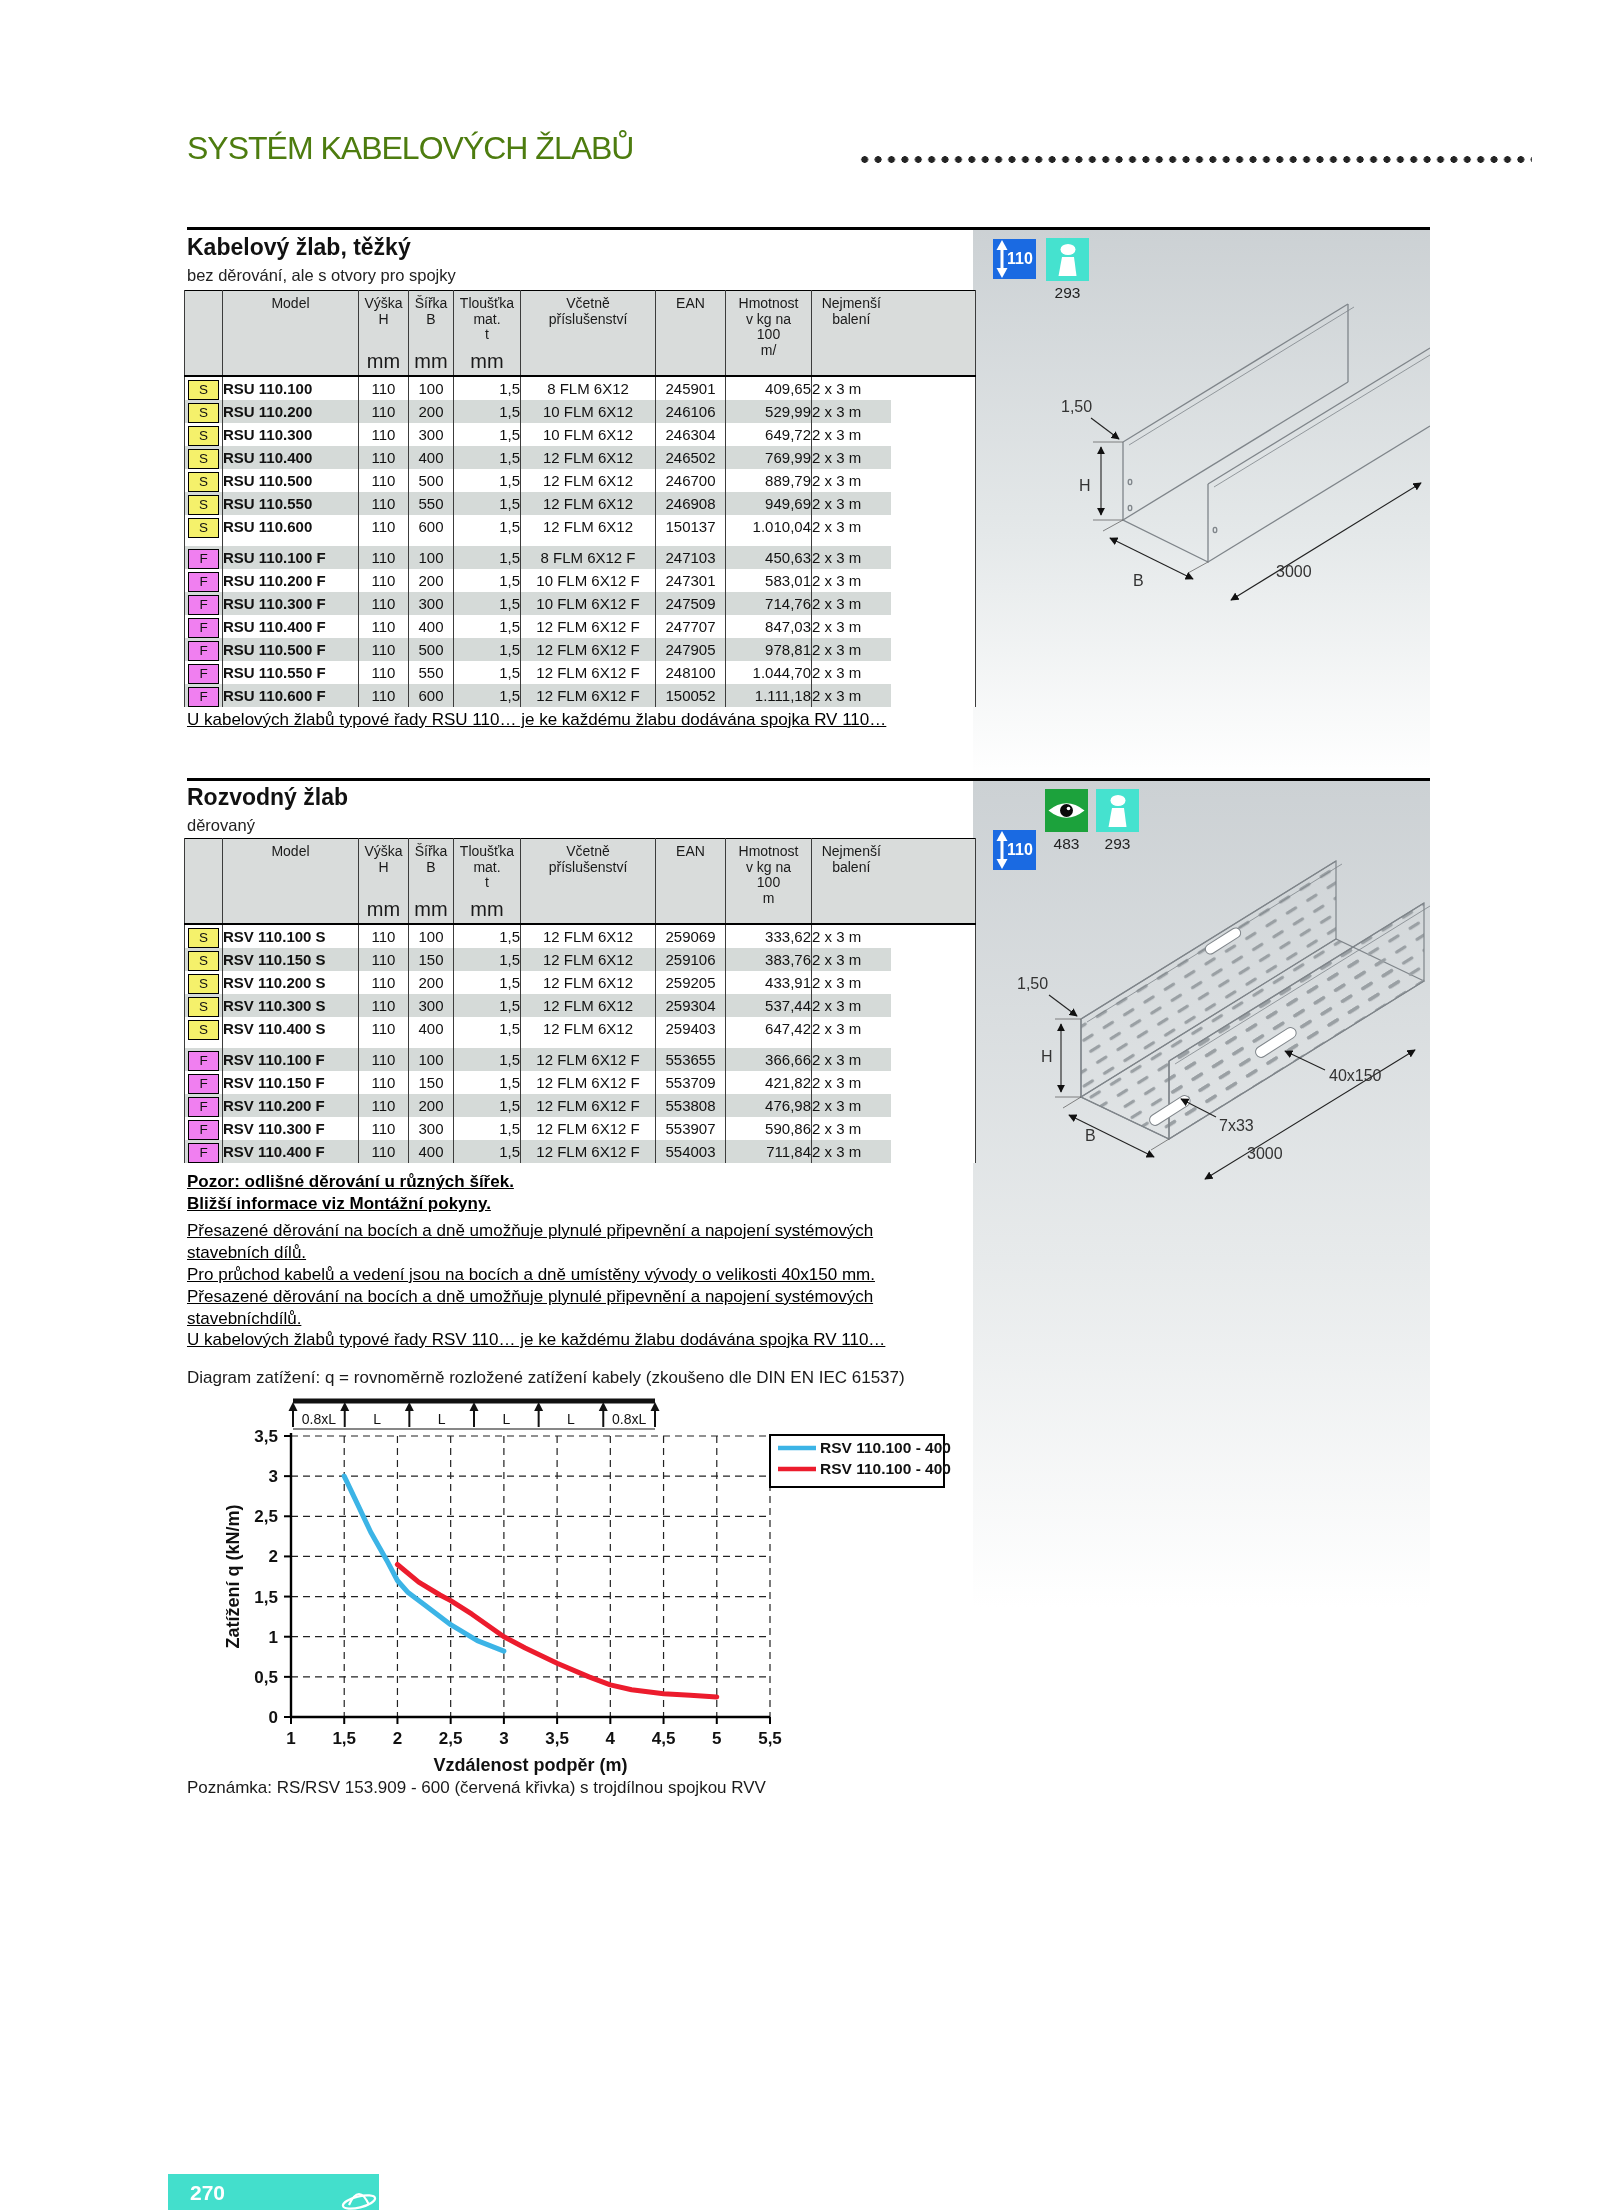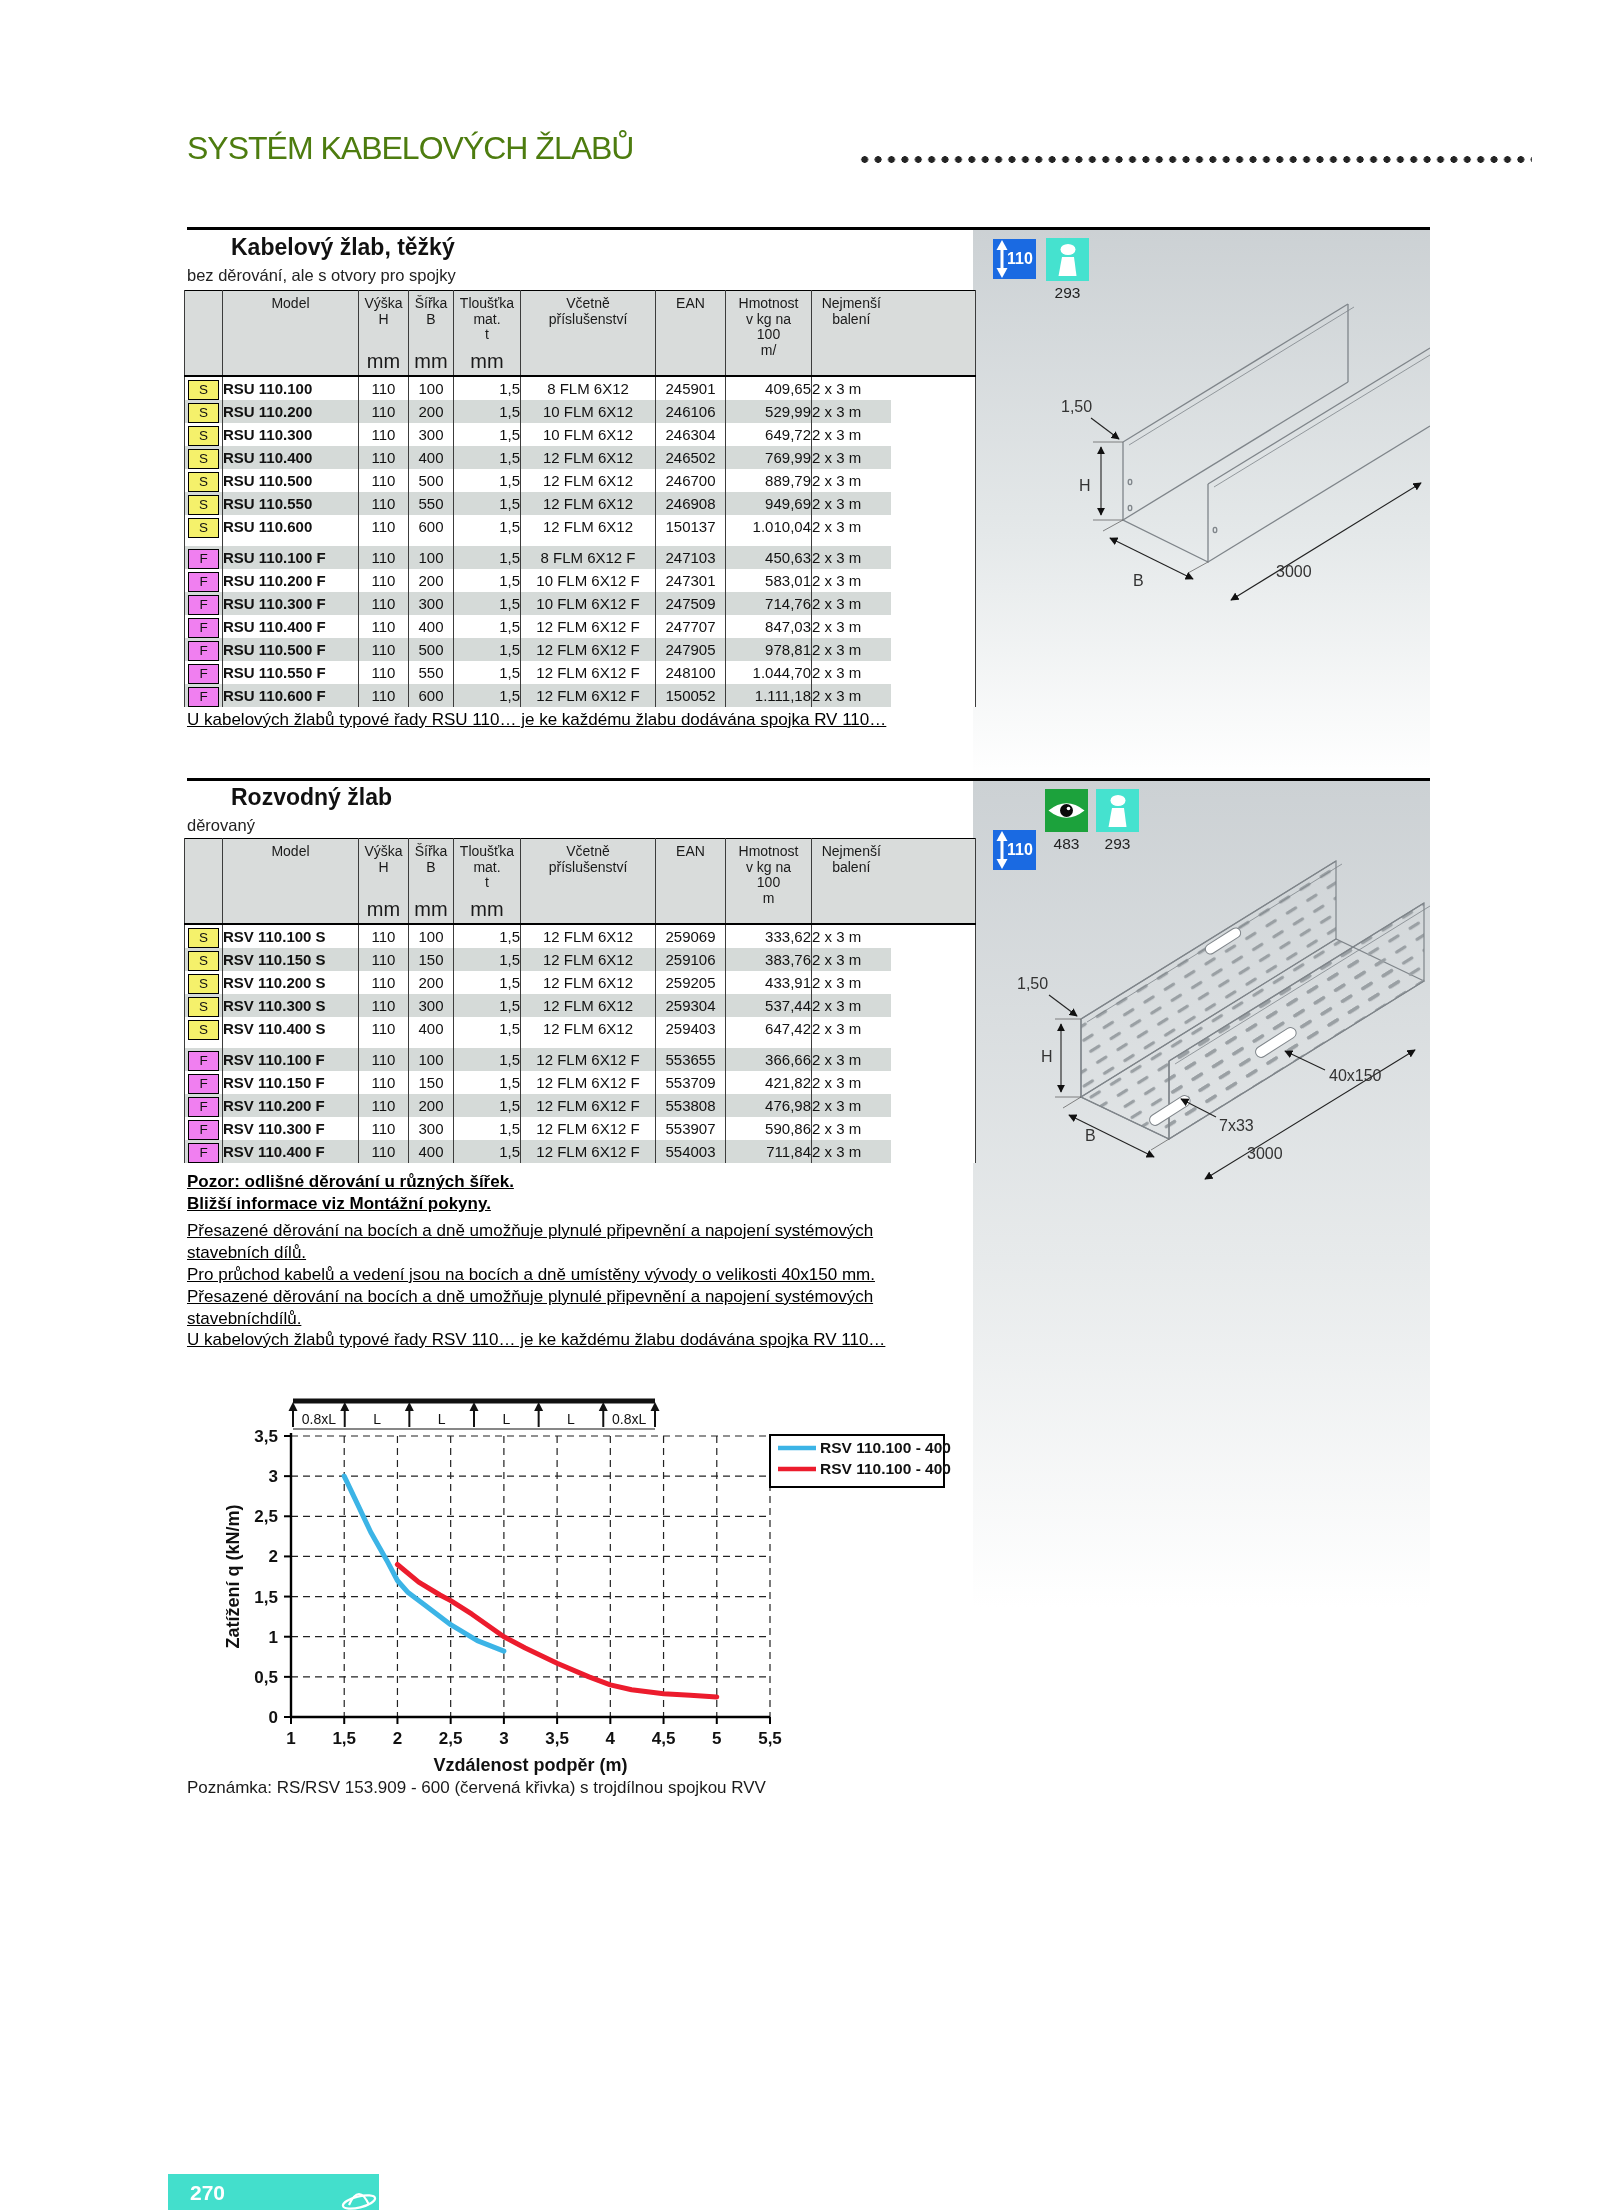--- a/index.html
+++ b/index.html
@@ -7,21 +7,21 @@
         font-family:"Liberation Sans",sans-serif;color:#111;}
   .abs{position:absolute;}
 
   
   .page-title{font-size:32px;font-weight:400;color:#4d7c0f;letter-spacing:-1px;white-space:nowrap;}
   .dot-leader{background-image:radial-gradient(circle closest-side,#242424 88%,transparent 100%);
               background-size:13.4px 7.4px;background-repeat:repeat-x;background-position:0 50%;}
 
   .rule{background:#000;height:3px;}
 
-  .sec-heading{font-size:23px;font-weight:bold;color:#111;margin-left:44px;}
+  .sec-heading{font-size:23px;font-weight:bold;color:#111;}
   .sec-sub{font-size:16.5px;color:#222;}
   .body-text{font-size:17px;color:#000000;text-decoration:underline;}
   .bold{font-weight:bold;}
 
   
   .panel{background:linear-gradient(180deg,#ccd1d4 0%,#e4e8e9 55%,#ffffff 100%);}
   .panel2{background:linear-gradient(180deg,#ccd1d4 0%,#e7eaeb 45%,#ffffff 78%,#ffffff 100%);}
 
   
   .icon{display:flex;align-items:center;justify-content:center;}
@@ -632,20 +632,21 @@
   <div class="abs body-text bold" style="left:187px;top:1194px;">Bližší informace viz Montážní pokyny.</div>
   <div class="abs body-text" style="left:187px;top:1220px;line-height:22px;" id="paras">
       <div>Přesazené děrování na bocích a dně umožňuje plynulé připevnění a napojení systémových</div>
       <div>stavebních dílů.</div>
       <div>Pro průchod kabelů a vedení jsou na bocích a dně umístěny vývody o velikosti 40x150 mm.</div>
       <div>Přesazené děrování na bocích a dně umožňuje plynulé připevnění a napojení systémových</div>
       <div>stavebníchdílů.</div>
     </div>
   <div class="abs body-text" style="left:187px;top:1330px;">U kabelových žlabů typové řady RSV 110… je ke každému žlabu dodávána spojka RV 110…</div>
 
+  <div class="abs caption" style="left:187px;top:1368px;">Diagram zatížení: q = rovnoměrně rozložené zatížení kabely (zkoušeno dle DIN EN IEC 61537)</div>
   <div class="abs" id="chart-wrap">
     <svg id="chart-svg" width="840" height="430" viewBox="0 0 840 430">
         <g stroke="#111">
           <line x1="69" y1="8" x2="431" y2="8" stroke-width="5"></line>
           <line x1="69" y1="36" x2="431" y2="36" stroke-width="1.2"></line>
           <line x1="69" y1="34" x2="69" y2="17" stroke-width="2"></line>
           <polygon points="64.5,18 73.5,18 69,9" stroke="none" fill="#111"></polygon>
           <line x1="120.7298" y1="34" x2="120.7298" y2="17" stroke-width="2"></line>
           <polygon points="116.2298,18 125.2298,18 120.7298,9" stroke="none" fill="#111"></polygon>
           <line x1="185.3468" y1="34" x2="185.3468" y2="17" stroke-width="2"></line>

